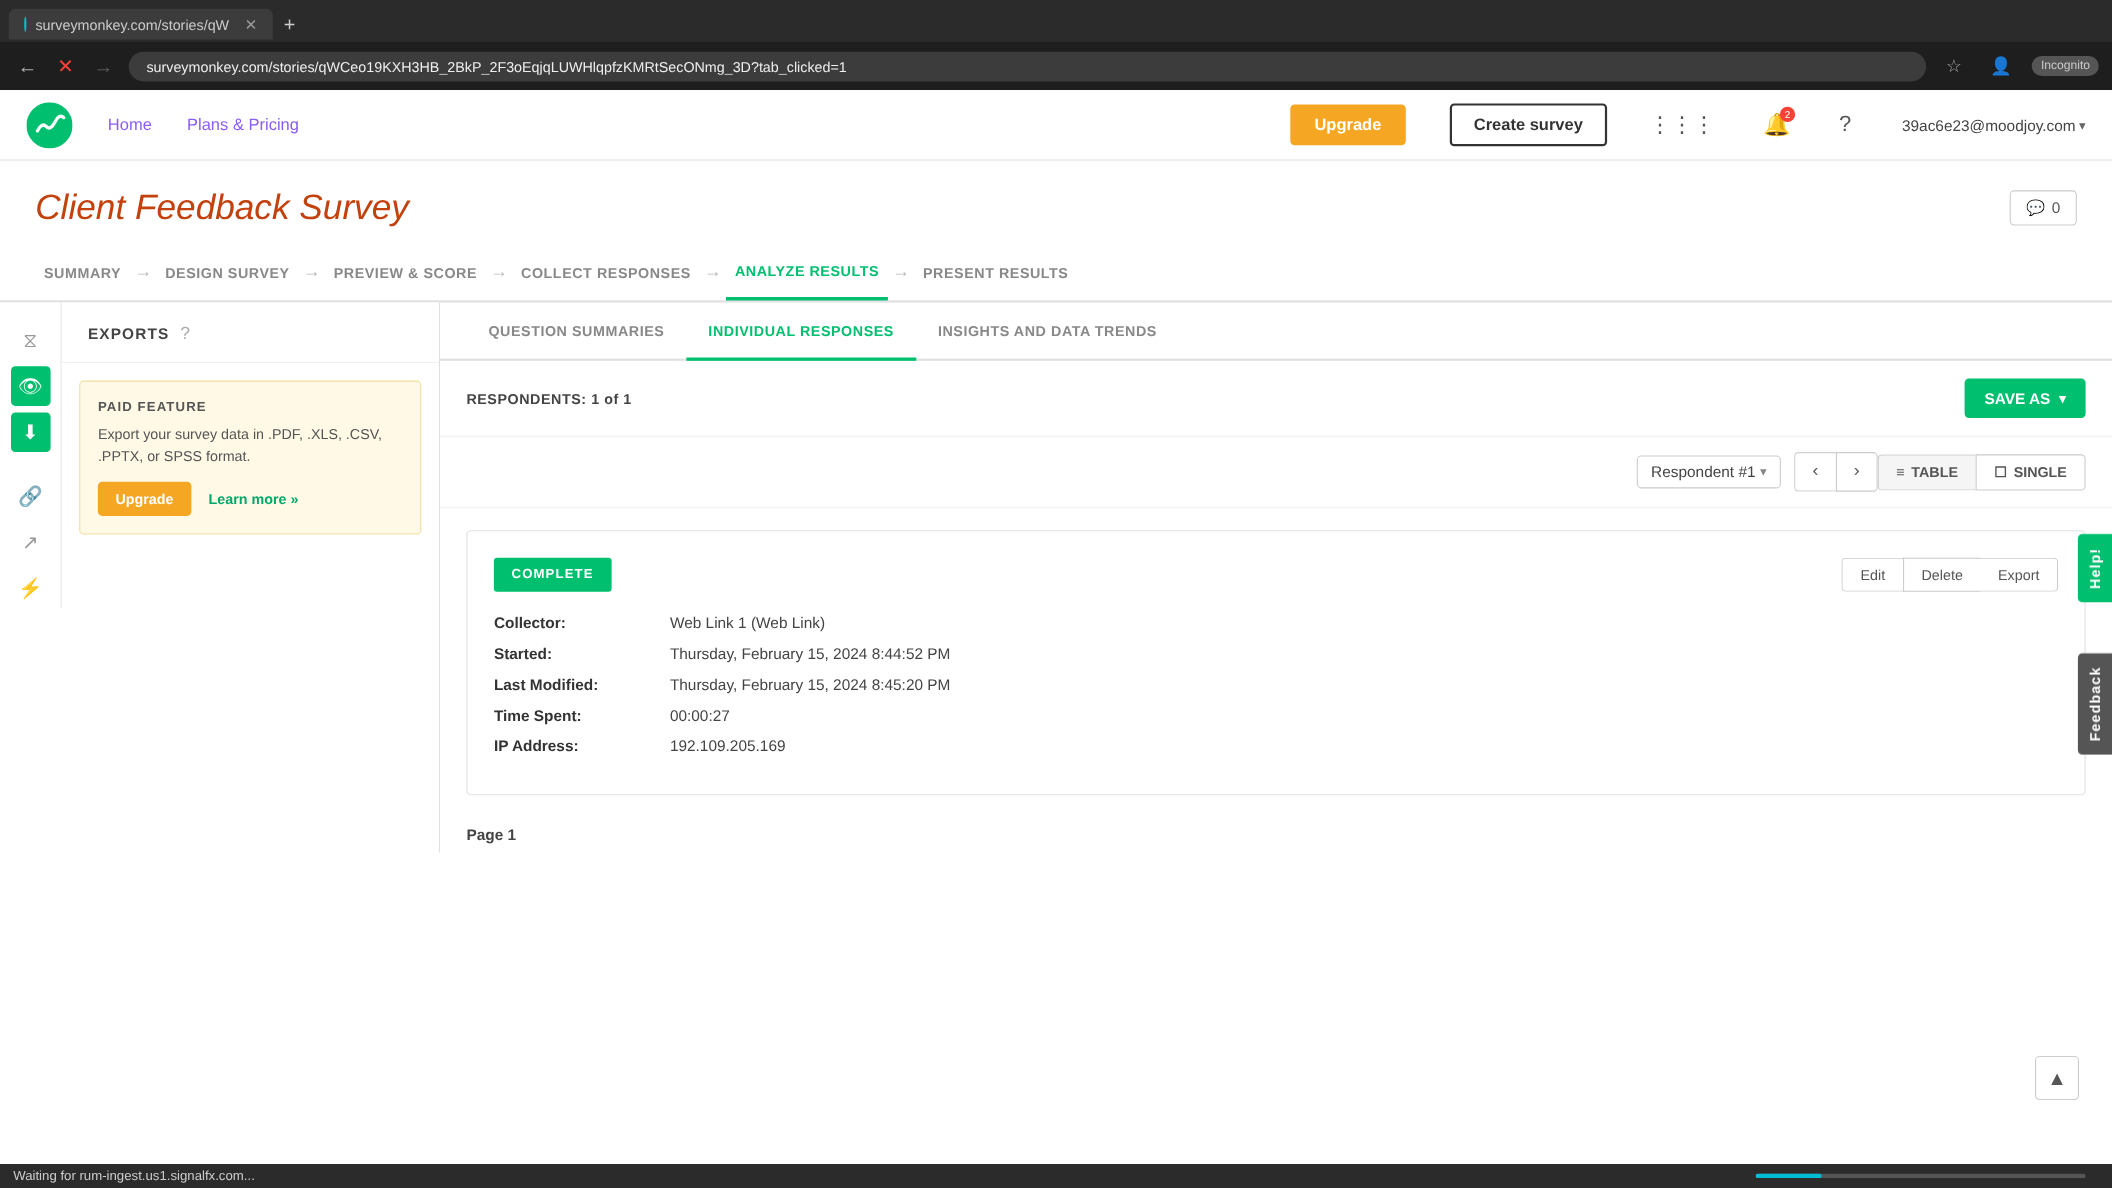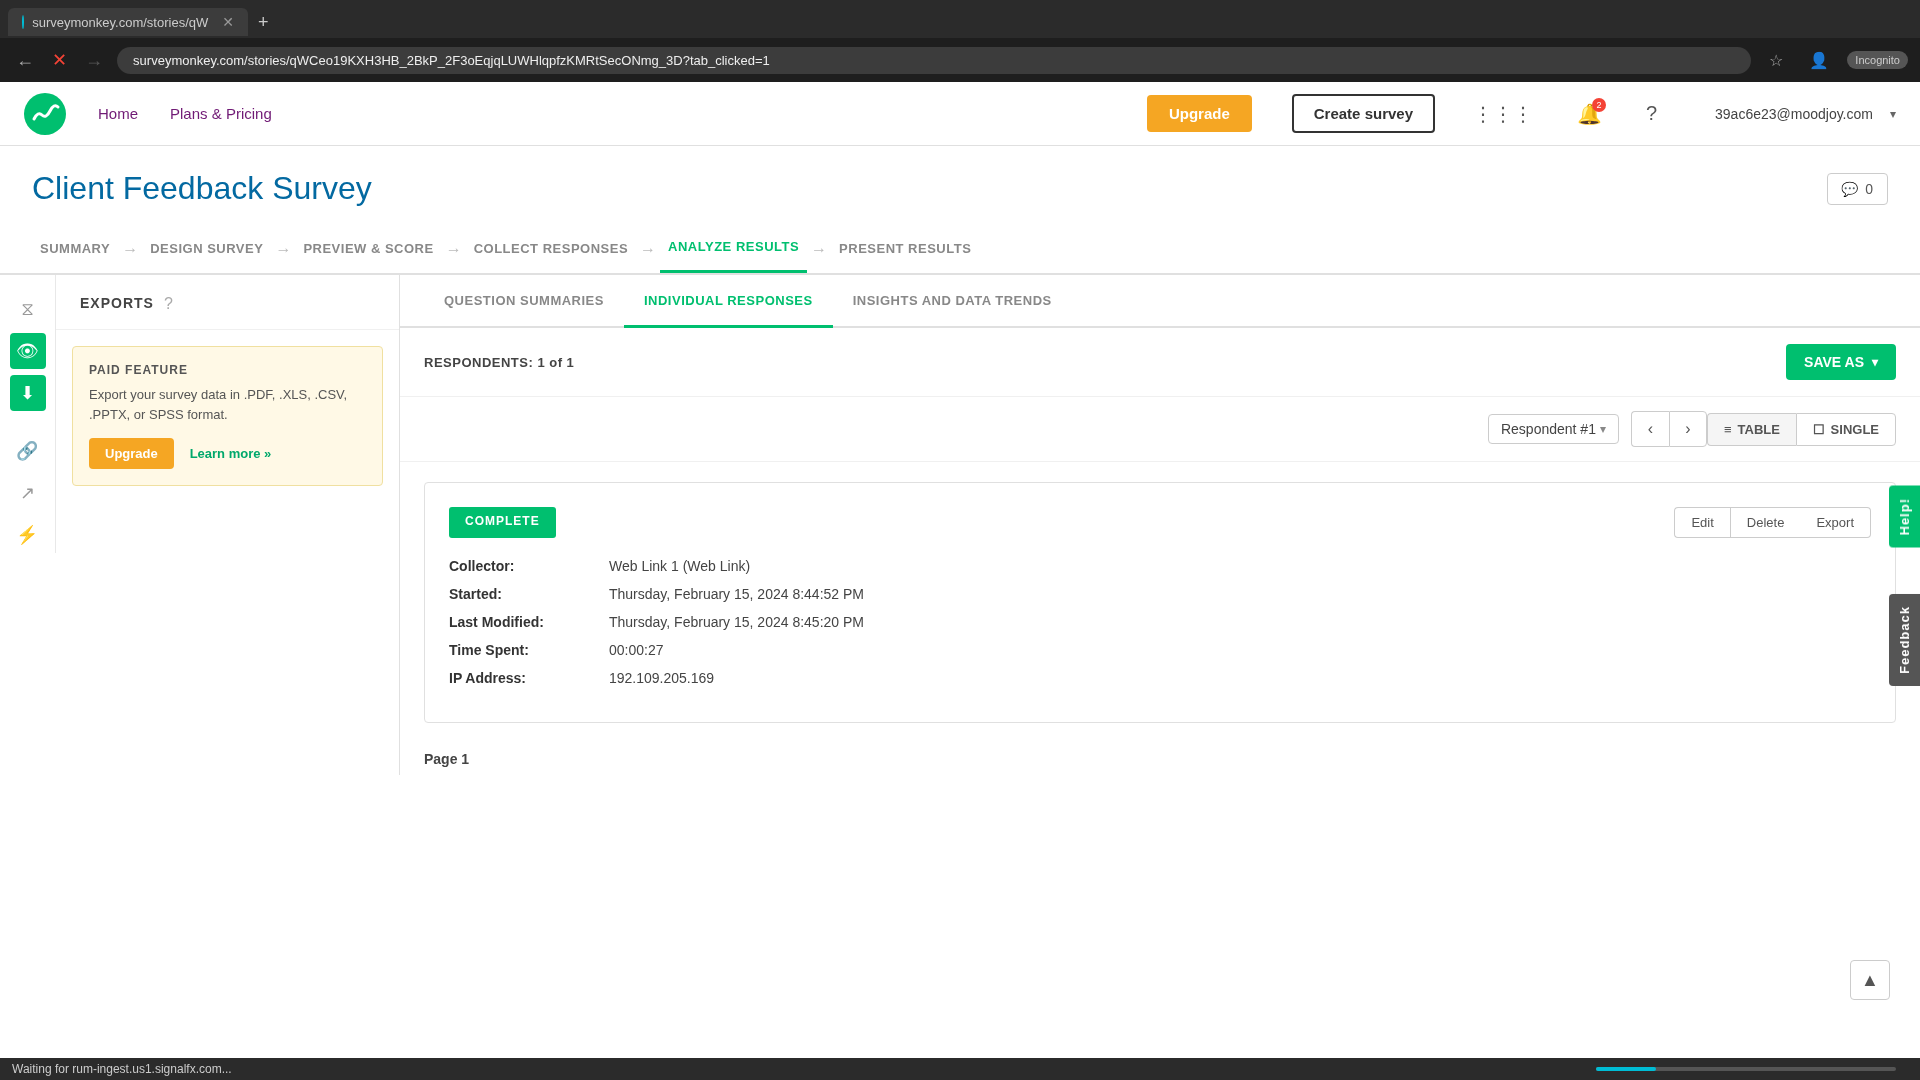--- a/index.html
+++ b/index.html
@@ -19,32 +19,32 @@
     .browser-action-btn { background: none; border: none; color: #aaa; font-size: 16px; cursor: pointer; padding: 4px 8px; }
     .incognito-badge { background: #555; color: #ccc; font-size: 11px; padding: 3px 8px; border-radius: 12px; }
 
     
     .app { width: 1920px; min-height: 1000px; background: #fff; }
 
     
     .top-nav { display: flex; align-items: center; padding: 0 24px; height: 64px; border-bottom: 1px solid #e0e0e0; background: #fff; gap: 32px; }
     .logo { width: 42px; height: 42px; }
     .logo svg { width: 42px; height: 42px; }
-    .nav-link { color: #701a75; font-size: 15px; font-weight: 500; text-decoration: none; cursor: pointer; }
+    .nav-link { color: #8b5cf6; font-size: 15px; font-weight: 500; text-decoration: none; cursor: pointer; }
     .nav-spacer { flex: 1; }
     .upgrade-btn { background: #f5a623; color: #fff; border: none; border-radius: 4px; padding: 10px 22px; font-size: 15px; font-weight: 600; cursor: pointer; }
     .create-survey-btn { background: #fff; color: #333; border: 2px solid #333; border-radius: 4px; padding: 9px 20px; font-size: 15px; font-weight: 600; cursor: pointer; margin-left: 8px; }
     .nav-icon-btn { background: none; border: none; color: #555; font-size: 20px; cursor: pointer; padding: 6px; position: relative; }
     .notification-badge { position: absolute; top: 2px; right: 2px; background: #f44336; color: #fff; font-size: 9px; border-radius: 50%; width: 14px; height: 14px; display: flex; align-items: center; justify-content: center; }
-    .user-menu { display: flex; align-items: center; gap: 17px; color: #444; font-size: 14px; cursor: pointer; margin-left: 20px; }
+    .user-menu { display: flex; align-items: center; gap: 3px; color: #444; font-size: 14px; cursor: pointer; margin-left: 8px; }
     .user-menu .chevron { font-size: 12px; color: #666; }
 
     
     .page-header { padding: 24px 32px 16px; display: flex; align-items: center; justify-content: space-between; }
-    .survey-title { font-size: 32px; font-weight: 300; color: #0369a1; }
+    .survey-title { font-size: 32px; font-weight: 300; color: #c2410c; font-style: italic; }
     .comments-btn { display: flex; align-items: center; gap: 6px; border: 1px solid #ccc; border-radius: 4px; padding: 7px 14px; color: #555; font-size: 14px; cursor: pointer; background: #fff; }
 
     
     .step-nav { display: flex; align-items: center; padding: 0 32px; border-bottom: 2px solid #e0e0e0; height: 52px; gap: 0; text-align: center; }
     .step-item { display: flex; align-items: center; gap: 6px; color: #888; font-size: 13px; font-weight: 600; letter-spacing: 0.5px; padding: 0 8px; height: 100%; cursor: pointer; position: relative; white-space: nowrap; }
     .step-item.active { color: #00bf6f; border-bottom: 3px solid #00bf6f; }
     .step-item.active::after { content: ''; position: absolute; bottom: -3px; left: 0; right: 0; height: 3px; background: #00bf6f; }
     .step-arrow { color: #bbb; font-size: 16px; margin: 0 4px; }
 
     

